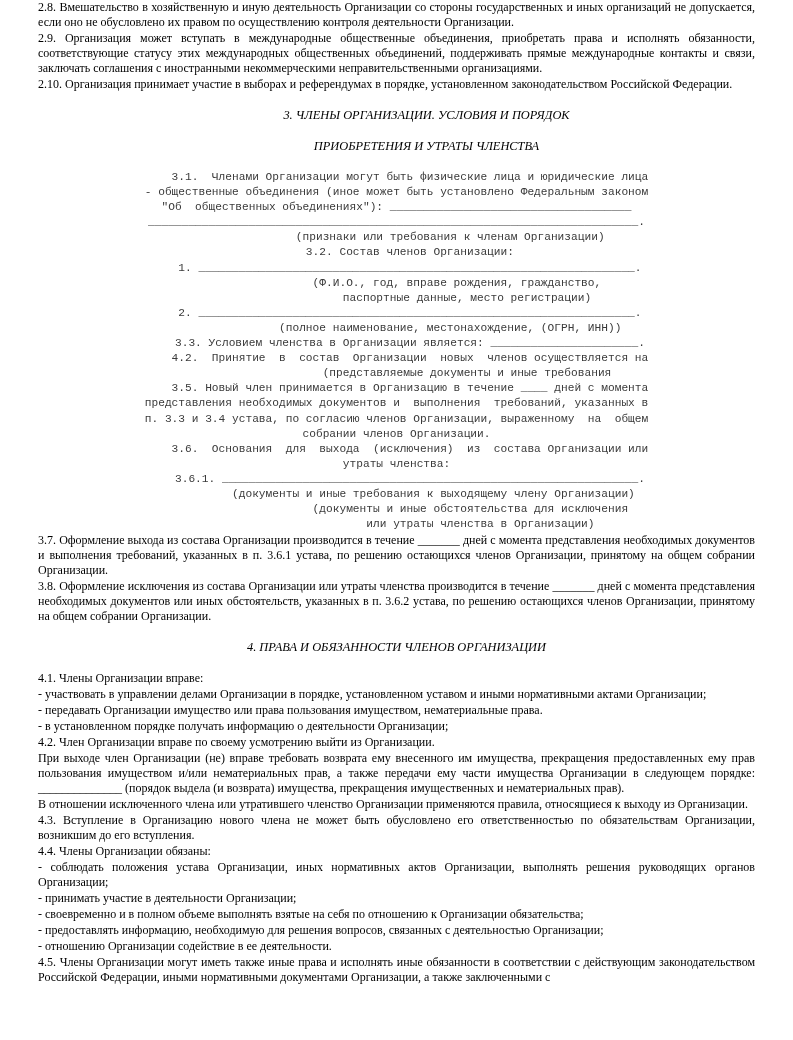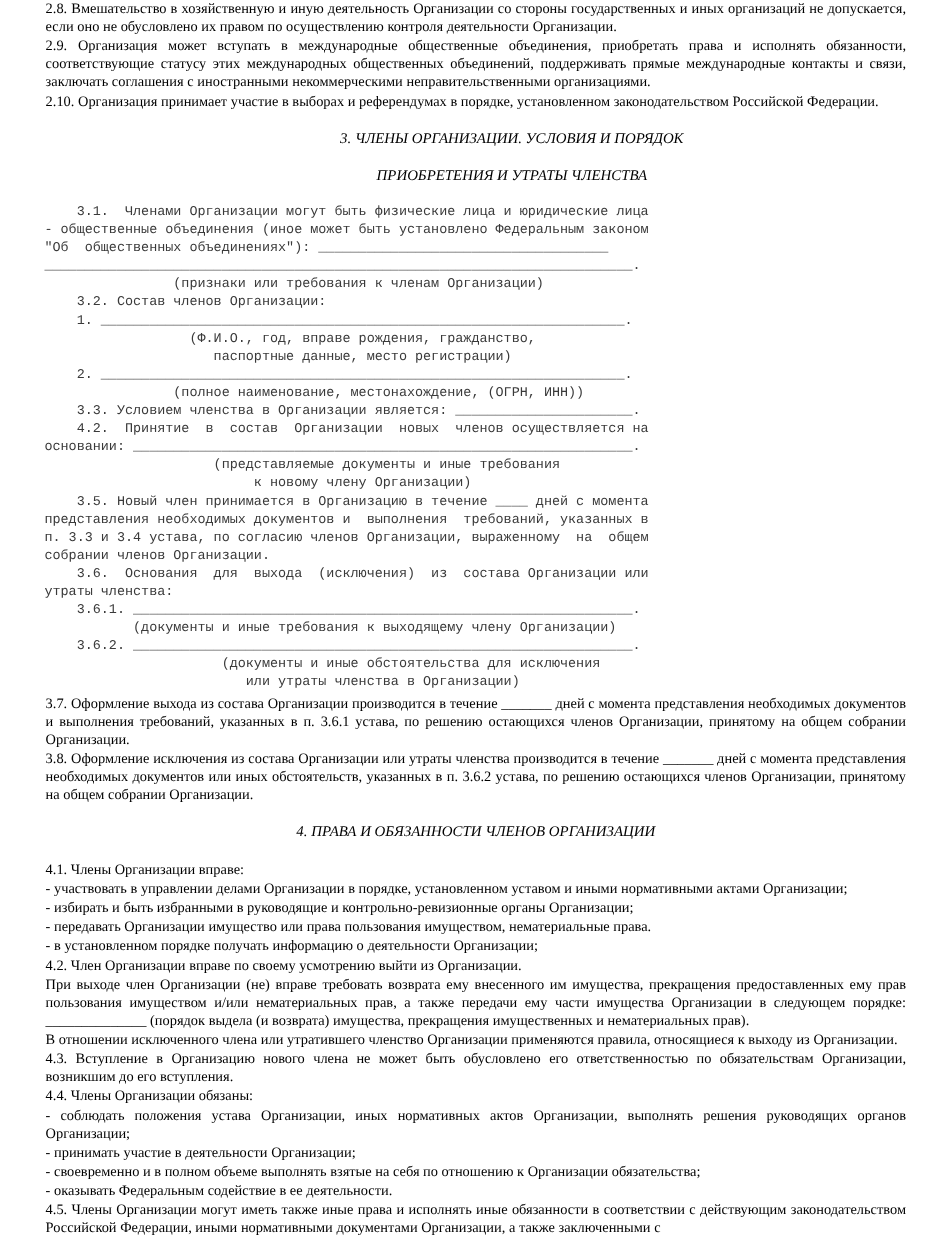--- a/index.html
+++ b/index.html
@@ -1,21 +1,21 @@
 <!DOCTYPE html>
 <html><head>
 <meta charset="utf-8">
 <style>
   html, body { margin: 0; padding: 0; background: #ffffff; }
   body { width: 793px; height: 1040px; overflow: hidden; position: relative; }
   .page { position: absolute; left: 37px; top: -1px; width: 719px; color: #000; }
   .p { font-family: "Liberation Serif", serif; font-size: 12px; line-height: 15px; text-align: justify; margin: 1px; }
   .h { font-family: "Liberation Serif", serif; font-style: italic; font-size: 12.4px; line-height: 15px; text-align: center; margin: 16px; }
   .h.sec3 { padding-left: 60px; }
-  .mono { font-family: "Liberation Mono", monospace; font-size: 11.2px; line-height: 15.1px; color: #3a3a3a; white-space: pre; margin: 0; }
+  .mono { font-family: "Liberation Mono", monospace; font-size: 11.2px; line-height: 15.1px; color: #3a3a3a; white-space: pre; margin: 0; text-align: center; }
 </style>
 </head>
 <body>
 
 <div class="page">
   <p class="p">2.8. Вмешательство в хозяйственную и иную деятельность Организации со стороны государственных и иных организаций не допускается, если оно не обусловлено их правом по осуществлению контроля деятельности Организации.</p>
   <p class="p">2.9. Организация может вступать в международные общественные объединения, приобретать права и исполнять обязанности, соответствующие статусу этих международных общественных объединений, поддерживать прямые международные контакты и связи, заключать соглашения с иностранными некоммерческими неправительственными организациями.</p>
   <p class="p">2.10. Организация принимает участие в выборах и референдумах в порядке, установленном законодательством Российской Федерации.</p>
 
   <p class="h sec3">3. ЧЛЕНЫ ОРГАНИЗАЦИИ. УСЛОВИЯ И ПОРЯДОК</p>
@@ -28,49 +28,46 @@
     <p class="mono">_________________________________________________________________________.</p>
     <p class="mono">                (признаки или требования к членам Организации)</p>
     <p class="mono">    3.2. Состав членов Организации:</p>
     <p class="mono">    1. _________________________________________________________________.</p>
     <p class="mono">                  (Ф.И.О., год, вправе рождения, гражданство,</p>
     <p class="mono">                     паспортные данные, место регистрации)</p>
     <p class="mono">    2. _________________________________________________________________.</p>
     <p class="mono">                (полное наименование, местонахождение, (ОГРН, ИНН))</p>
     <p class="mono">    3.3. Условием членства в Организации является: ______________________.</p>
     <p class="mono">    4.2.  Принятие  в  состав  Организации  новых  членов осуществляется на</p>
-    <p class="mono">основании: ______________________________________________________________.</p>
     <p class="mono">                     (представляемые документы и иные требования</p>
-    <p class="mono">                          к новому члену Организации)</p>
     <p class="mono">    3.5. Новый член принимается в Организацию в течение ____ дней с момента</p>
     <p class="mono">представления необходимых документов и  выполнения  требований, указанных в</p>
     <p class="mono">п. 3.3 и 3.4 устава, по согласию членов Организации, выраженному  на  общем</p>
     <p class="mono">собрании членов Организации.</p>
     <p class="mono">    3.6.  Основания  для  выхода  (исключения)  из  состава Организации или</p>
     <p class="mono">утраты членства:</p>
     <p class="mono">    3.6.1. ______________________________________________________________.</p>
     <p class="mono">           (документы и иные требования к выходящему члену Организации)</p>
-    <p class="mono">    3.6.2. ______________________________________________________________.</p>
     <p class="mono">                      (документы и иные обстоятельства для исключения</p>
     <p class="mono">                         или утраты членства в Организации)</p>
   </div>
 
   <p class="p">3.7. Оформление выхода из состава Организации производится в течение _______ дней с момента представления необходимых документов и выполнения требований, указанных в п. 3.6.1 устава, по решению остающихся членов Организации, принятому на общем собрании Организации.</p>
   <p class="p">3.8. Оформление исключения из состава Организации или утраты членства производится в течение _______ дней с момента представления необходимых документов или иных обстоятельств, указанных в п. 3.6.2 устава, по решению остающихся членов Организации, принятому на общем собрании Организации.</p>
 
   <p class="h">4. ПРАВА И ОБЯЗАННОСТИ ЧЛЕНОВ ОРГАНИЗАЦИИ</p>
 
   <p class="p">4.1. Члены Организации вправе:</p>
   <p class="p">- участвовать в управлении делами Организации в порядке, установленном уставом и иными нормативными актами Организации;</p>
-  <p class="p">- избирать и быть избранными в руководящие и контрольно-ревизионные органы Организации;</p>
   <p class="p">- передавать Организации имущество или права пользования имуществом, нематериальные права.</p>
   <p class="p">- в установленном порядке получать информацию о деятельности Организации;</p>
   <p class="p">4.2. Член Организации вправе по своему усмотрению выйти из Организации.</p>
   <p class="p">При выходе член Организации (не) вправе требовать возврата ему внесенного им имущества, прекращения предоставленных ему прав пользования имуществом и/или нематериальных прав, а также передачи ему части имущества Организации в следующем порядке: ______________ (порядок выдела (и возврата) имущества, прекращения имущественных и нематериальных прав).</p>
   <p class="p">В отношении исключенного члена или утратившего членство Организации применяются правила, относящиеся к выходу из Организации.</p>
   <p class="p">4.3. Вступление в Организацию нового члена не может быть обусловлено его ответственностью по обязательствам Организации, возникшим до его вступления.</p>
   <p class="p">4.4. Члены Организации обязаны:</p>
   <p class="p">- соблюдать положения устава Организации, иных нормативных актов Организации, выполнять решения руководящих органов Организации;</p>
   <p class="p">- принимать участие в деятельности Организации;</p>
   <p class="p">- своевременно и в полном объеме выполнять взятые на себя по отношению к Организации обязательства;</p>
-  <p class="p">- оказывать Федеральным содействие в ее деятельности.</p>
+  <p class="p">- предоставлять информацию, необходимую для решения вопросов, связанных с деятельностью Организации;</p>
+  <p class="p">- отношению Организации содействие в ее деятельности.</p>
   <p class="p">4.5. Члены Организации могут иметь также иные права и исполнять иные обязанности в соответствии с действующим законодательством Российской Федерации, иными нормативными документами Организации, а также заключенными с</p>
 </div>
 
 </body></html>

